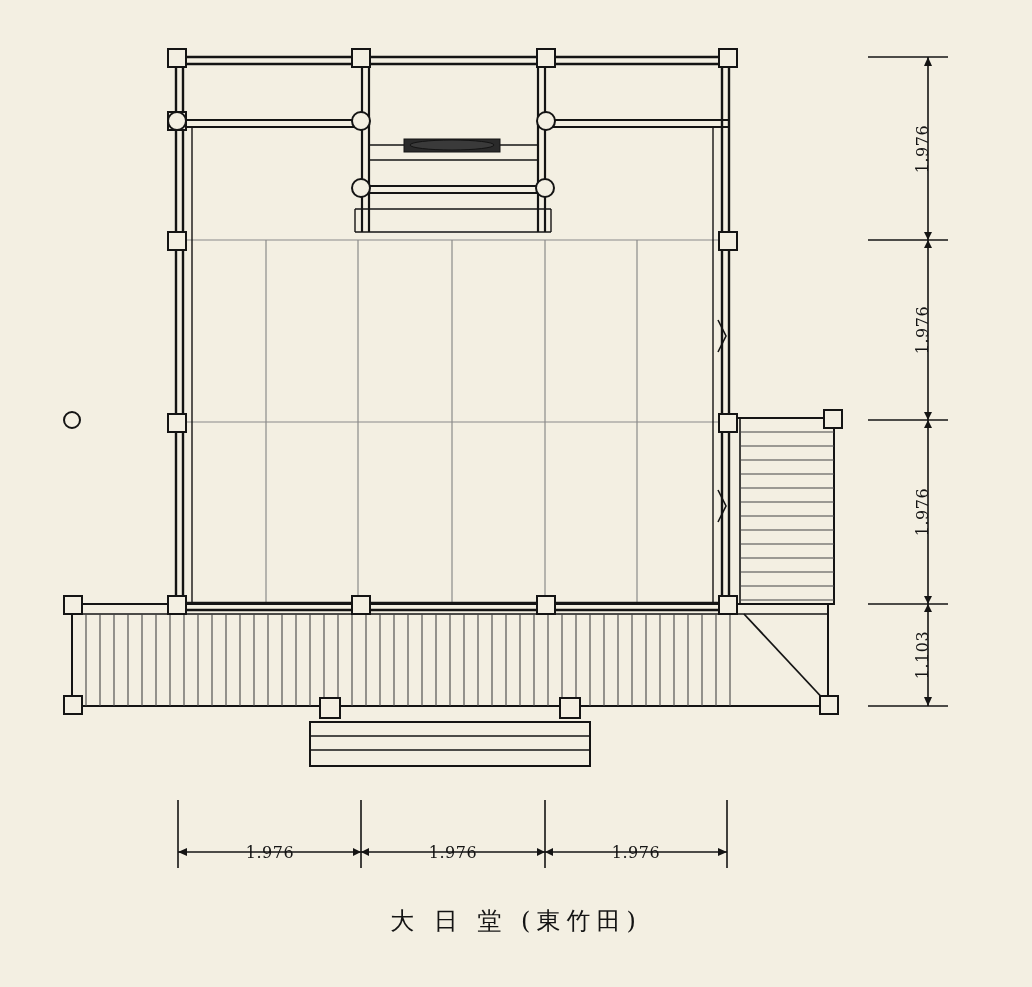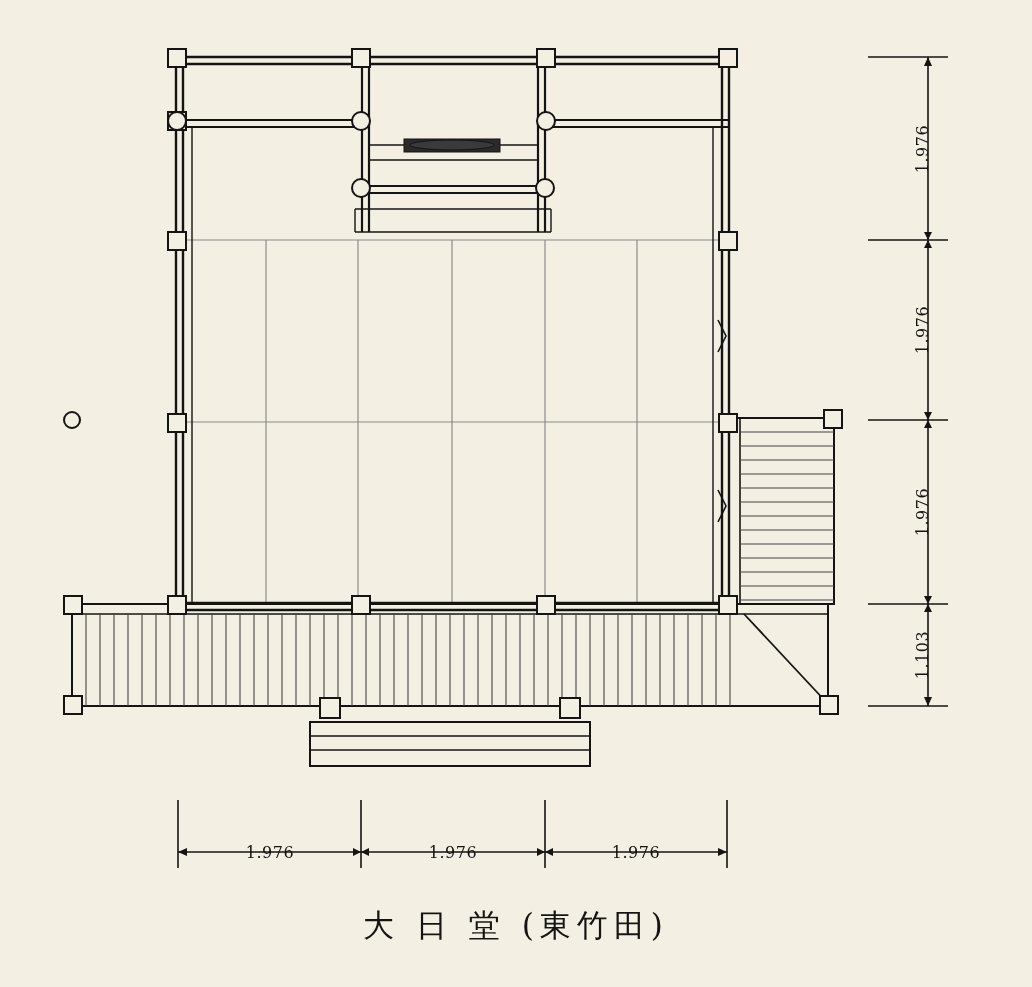--- a/index.html
+++ b/index.html
@@ -23,21 +23,21 @@
     display: block;
     width: 1032px;
     height: 987px;
   }
   .caption {
     position: absolute;
     left: 0;
     right: 0;
     top: 905px;
     text-align: center;
-    font-size: 31px;
+    font-size: 24px;
     letter-spacing: 6px;
     font-family: "DejaVu Serif", serif;
     color: #141414;
   }
   .dimlabel {
     font-family: "DejaVu Serif", serif;
     font-size: 16px;
     fill: #141414;
     letter-spacing: 0.5px;
   }

